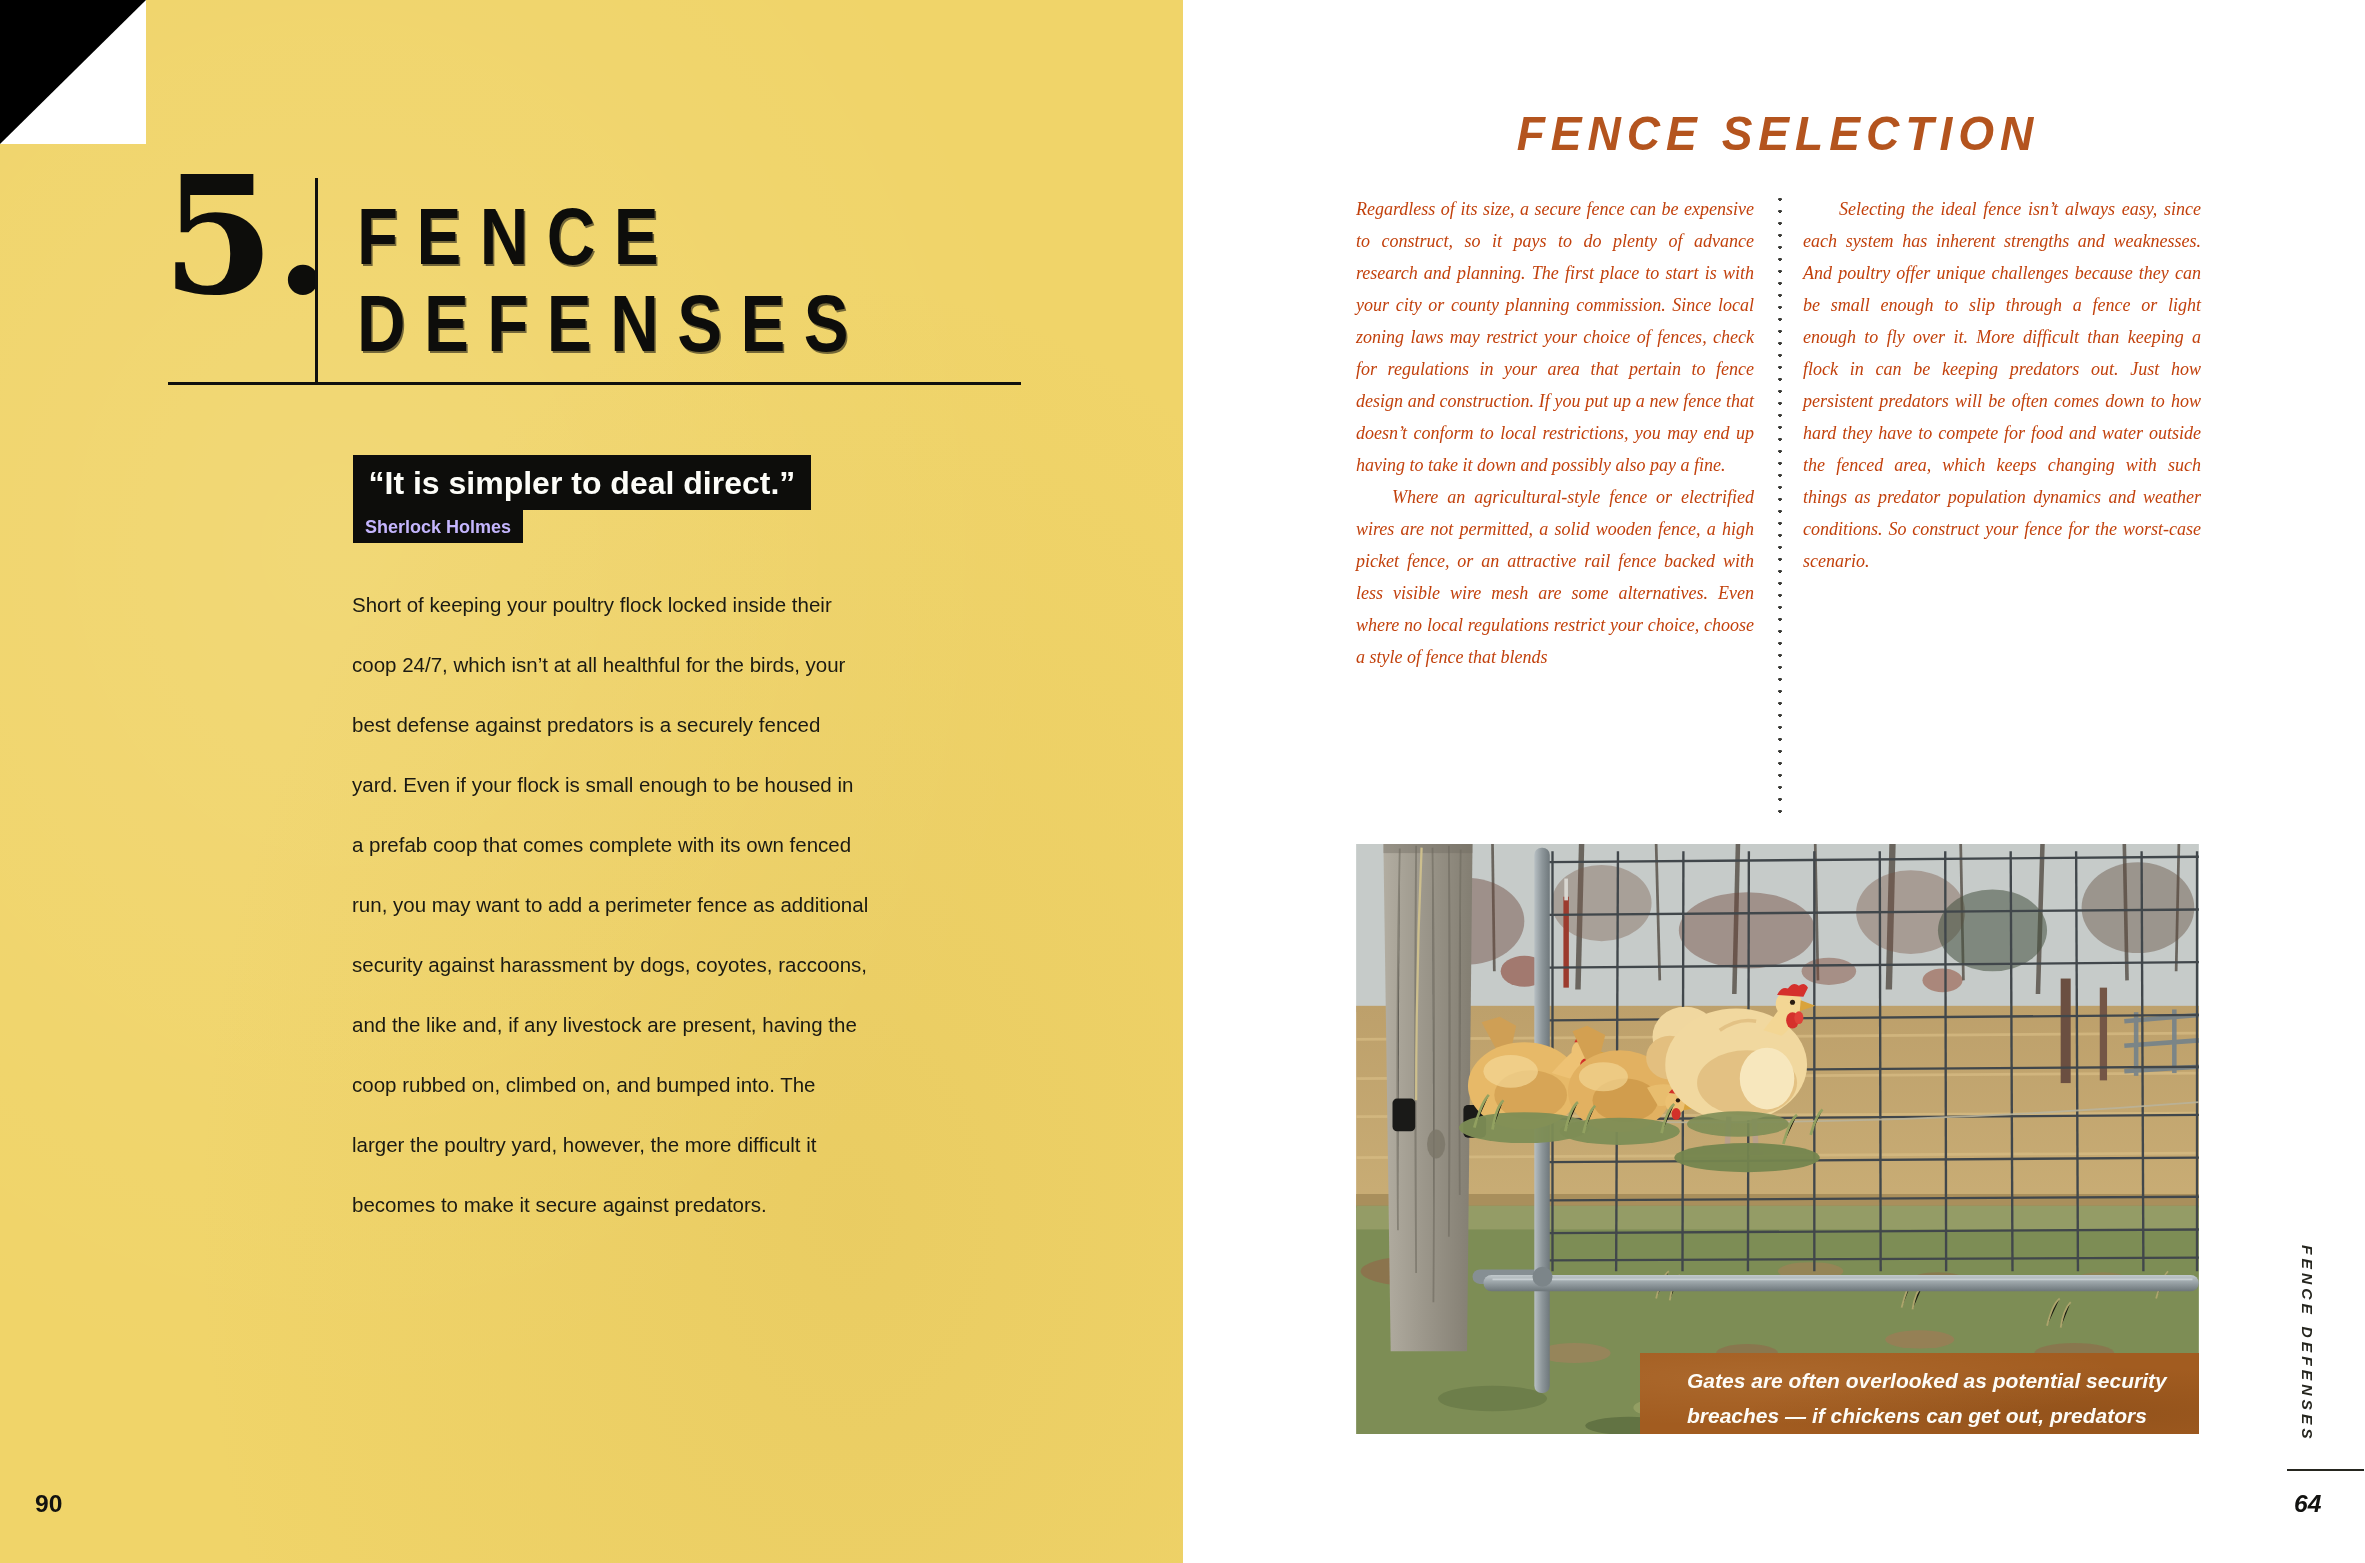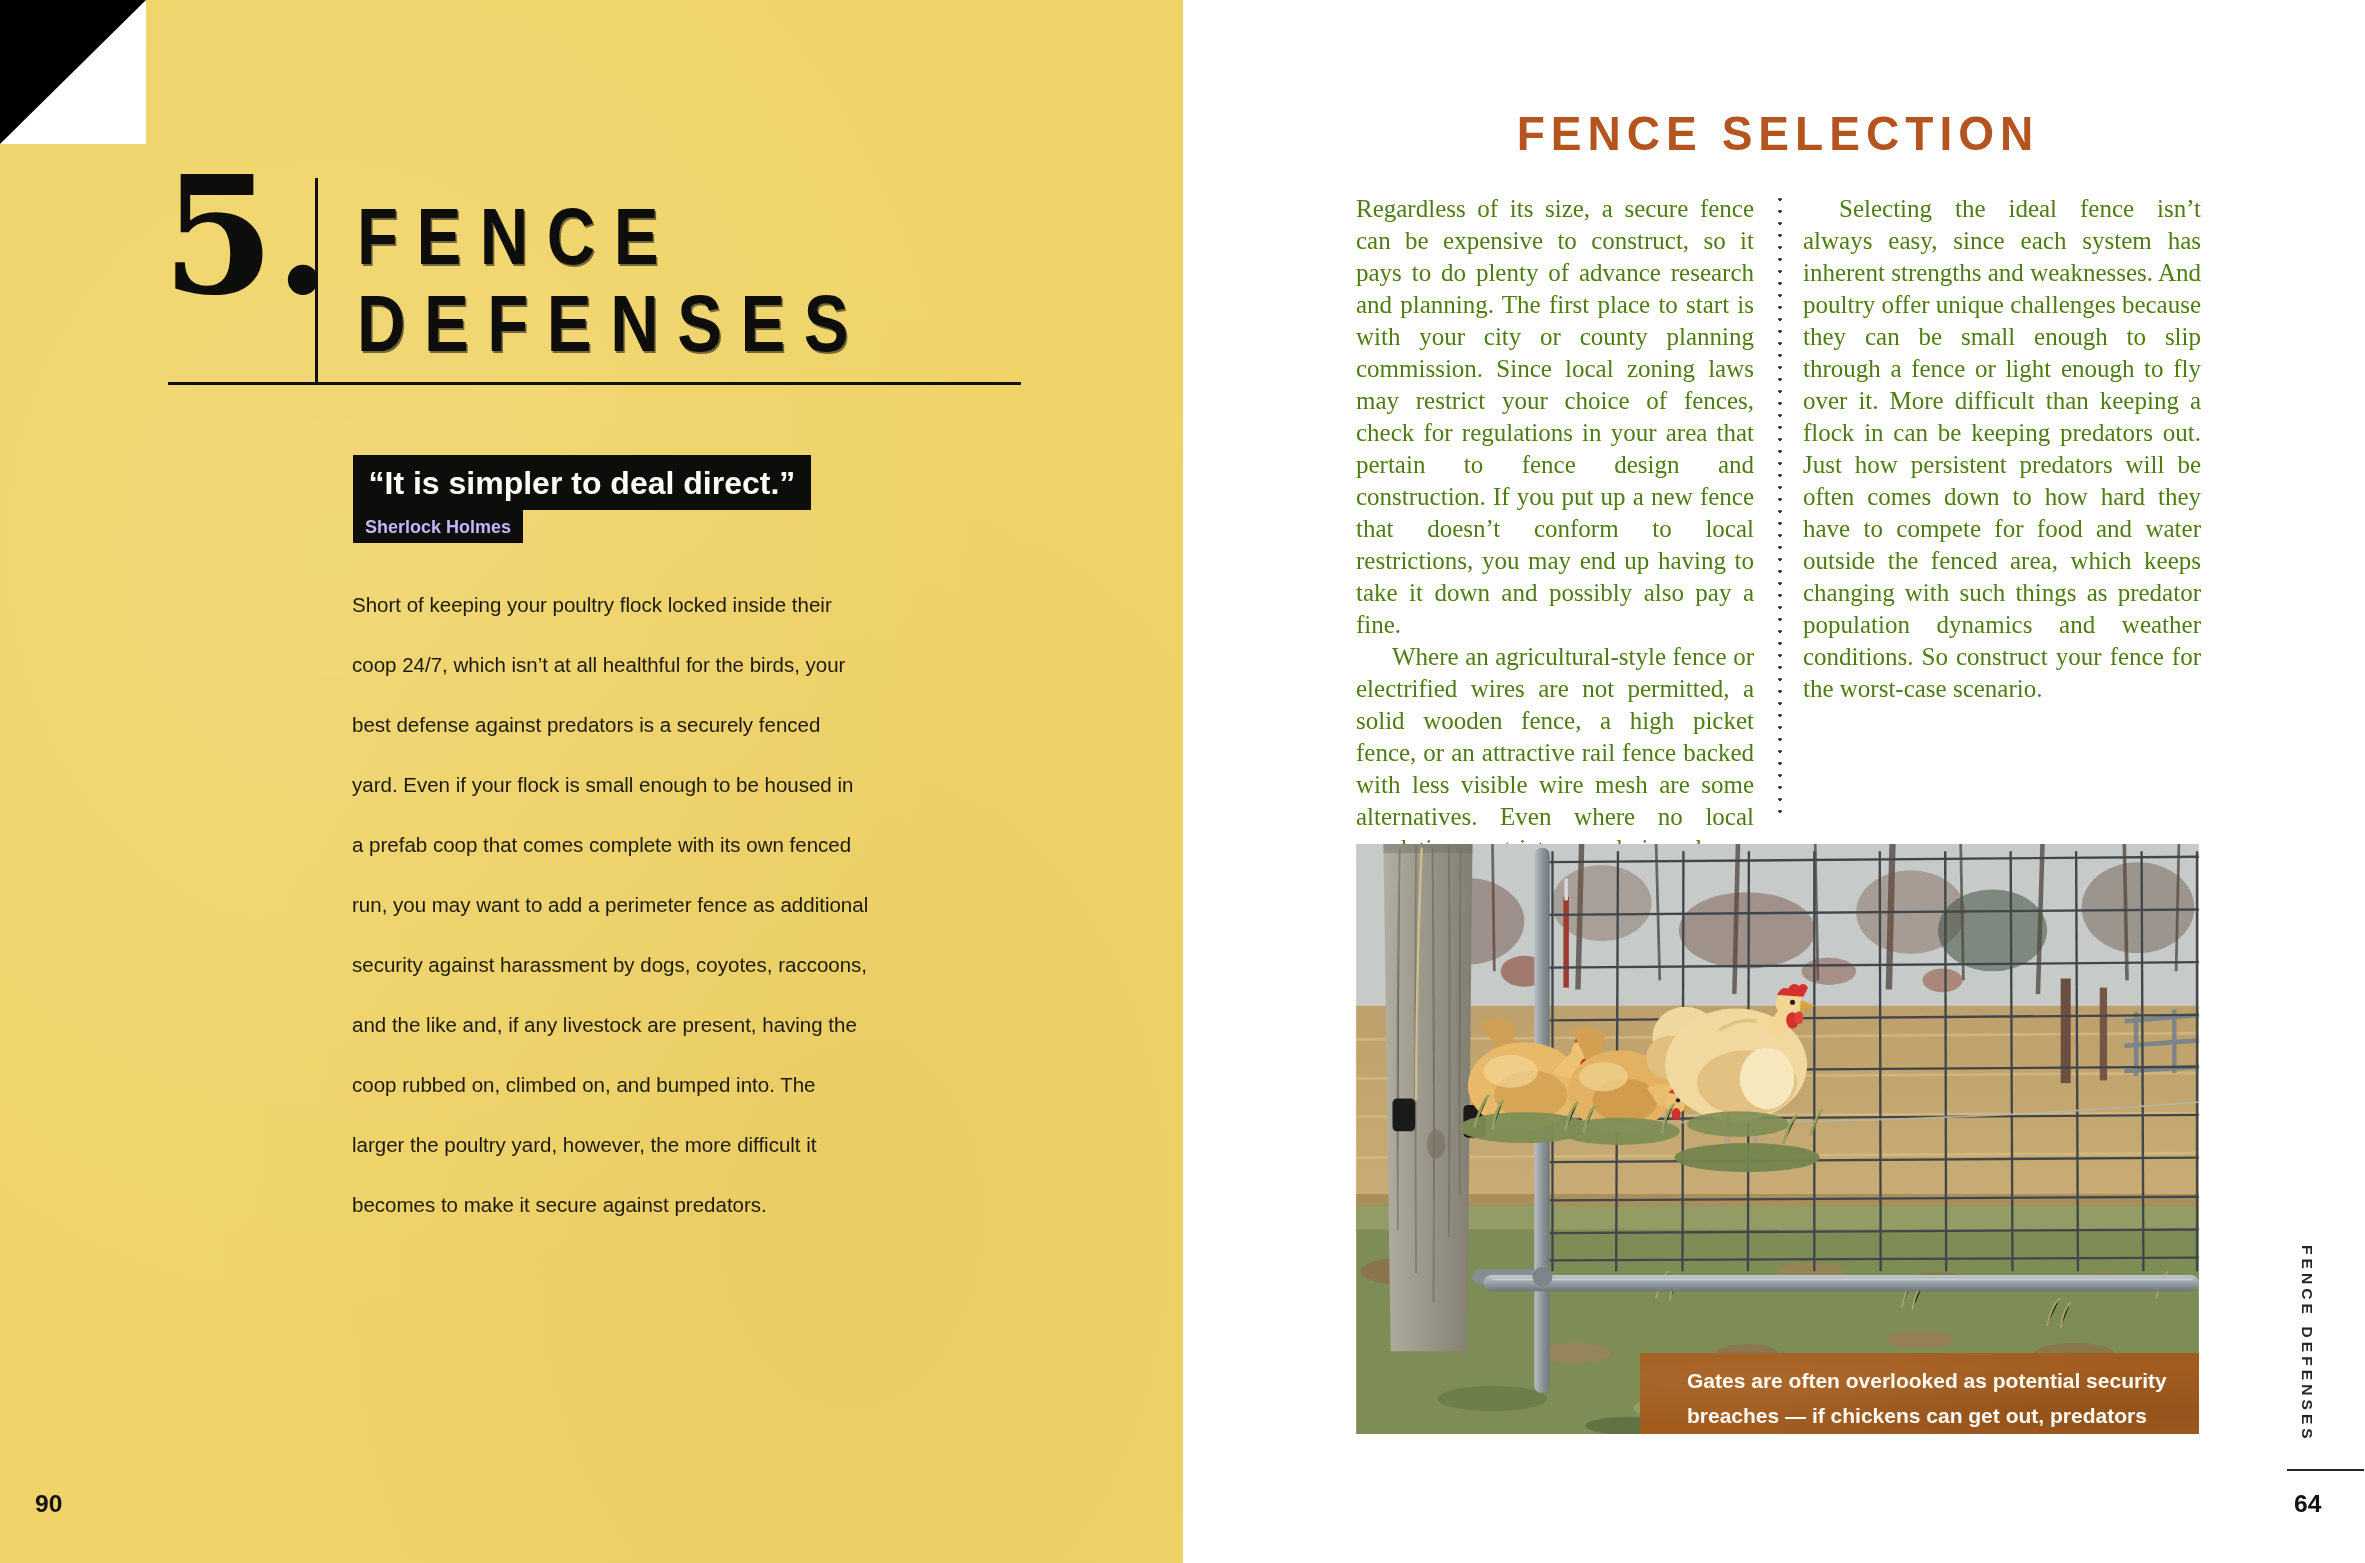--- a/index.html
+++ b/index.html
@@ -23,27 +23,27 @@
   .quote-box{position:absolute;left:353px;top:455px;background:#0d0d0b;color:#fdfdf8;
     font-weight:800;font-size:32px;line-height:1;padding:12px 15.5px 11px 15.5px;white-space:nowrap;}
   .attr-box{position:absolute;left:353px;top:510px;background:#0d0d0b;color:#c4b5fd;
     font-weight:600;font-size:18px;line-height:1;padding:8.2px 12px 7.3px 12px;white-space:nowrap;}
   .intro{position:absolute;left:352px;top:575px;width:517px;margin:0;
     font-size:20.5px;line-height:60px;color:#1b1a12;}
   .folio{position:absolute;font-weight:700;font-size:24.6px;color:#121210;}
   .folio-left{left:35px;top:1490px;}
 
   
-  .page-right{position:absolute;left:1183px;top:0;width:1183px;height:1563px;background:#ffffff;}
+  .page-right{position:absolute;left:1183px;top:0;width:1183px;height:1563px;background:#ffffff;font-style:italic;}
   .section-title{position:absolute;left:173px;top:106px;width:844px;margin:0;text-align:center;
     font-weight:800;font-size:49px;line-height:55px;letter-spacing:6.4px;color:#b4541e;
     transform:scaleX(.94);transform-origin:50% 0;white-space:nowrap;}
   .columns{position:absolute;left:173px;top:193px;width:844px;}
   .col{position:absolute;top:0;width:398px;font-family:"Liberation Serif",serif;
-    font-size:25px;line-height:32px;color:#4d7c0f;text-align:justify;}
+    font-size:18px;line-height:32px;color:#c2410c;text-align:justify;}
   .col p{margin:0;}
   .col p.indent{text-indent:36px;}
   .col-1{left:0;}
   .col-2{left:447px;}
   .col-divider{position:absolute;left:422px;top:3.6px;width:3.6px;height:617px;
     background-image:radial-gradient(circle at 1.8px 2.3px,#3c3c38 1.5px,transparent 1.7px);
     background-size:3.6px 12px;background-repeat:repeat-y;}
 
   
   .photo{position:absolute;left:173px;top:844px;width:843px;height:590px;margin:0;overflow:hidden;}

